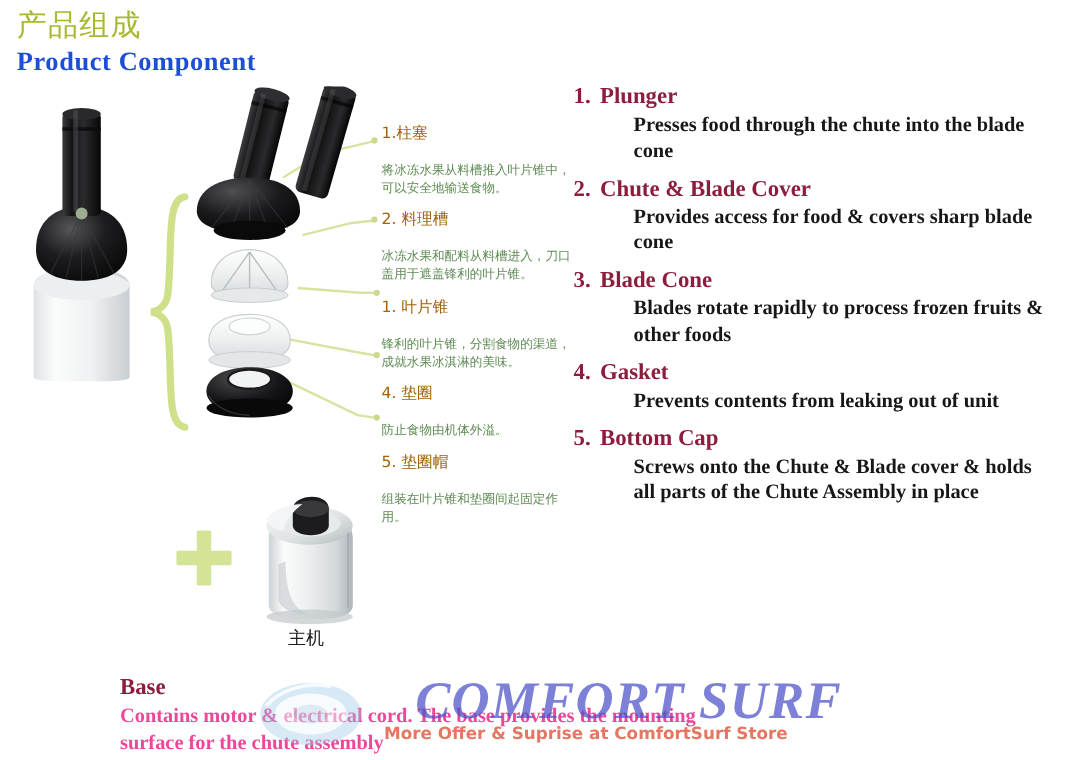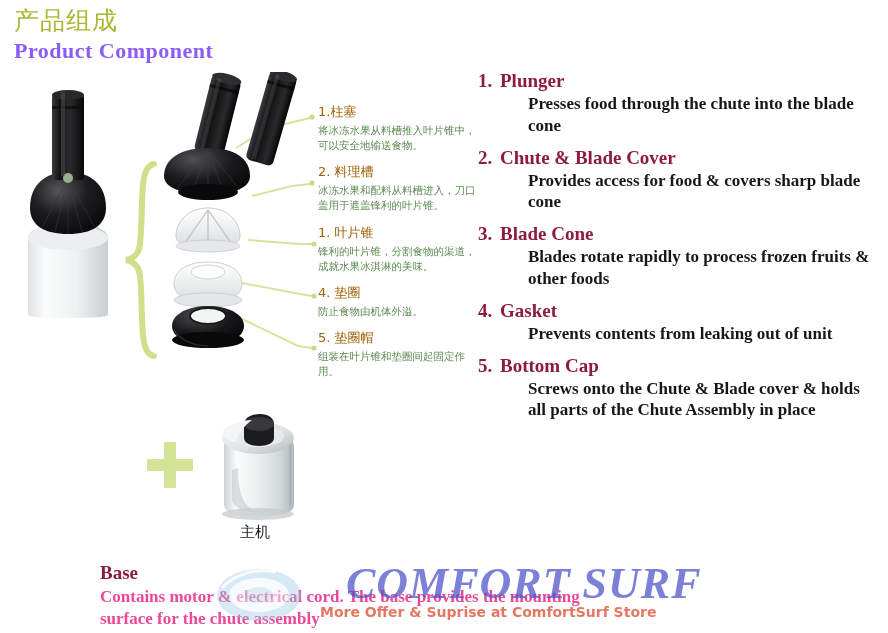--- a/index.html
+++ b/index.html
@@ -30,21 +30,21 @@
     letter-spacing: 1px;
     white-space: nowrap;
   }
   #title-en {
     position: absolute;
     left: 14px;
     top: 38px;
     font-family: "Liberation Serif", serif;
     font-size: 22px;
     font-weight: bold;
-    color: #8b5cf6;
+    color: #1d4ed8;
     letter-spacing: 0.5px;
     white-space: nowrap;
   }
 
   
   .art { position: absolute; }
 
   
   #appliance-main { left: 8px; top: 88px; width: 130px; height: 230px; }
 
@@ -92,21 +92,21 @@
     font-size: 13px;
     color: #a16207;
     line-height: 1.3;
     white-space: nowrap;
   }
   .cn-desc {
     font-family: "DejaVu Sans", sans-serif;
     font-size: 10.5px;
     color: #5d8a52;
     line-height: 1.45;
-    margin-top: 2px;
+    margin-top: 14px;
   }
 
   
   #en-list {
     position: absolute;
     left: 478px;
     top: 68px;
     width: 402px;
   }
   .en-item {

